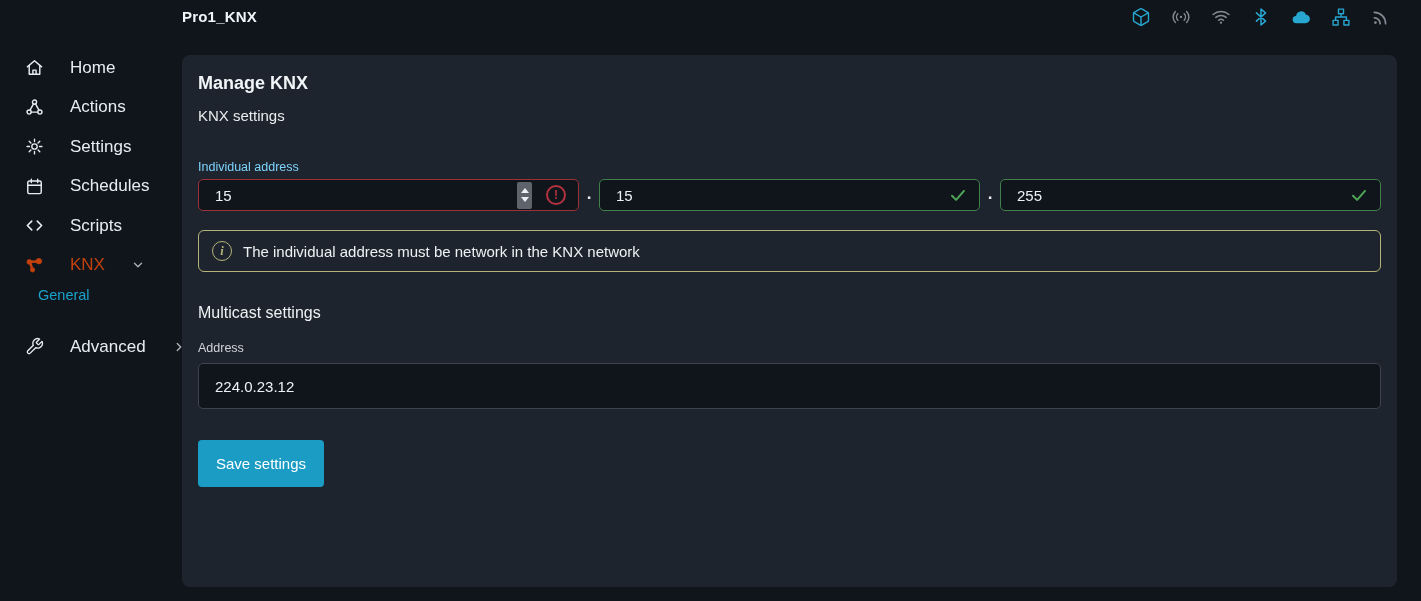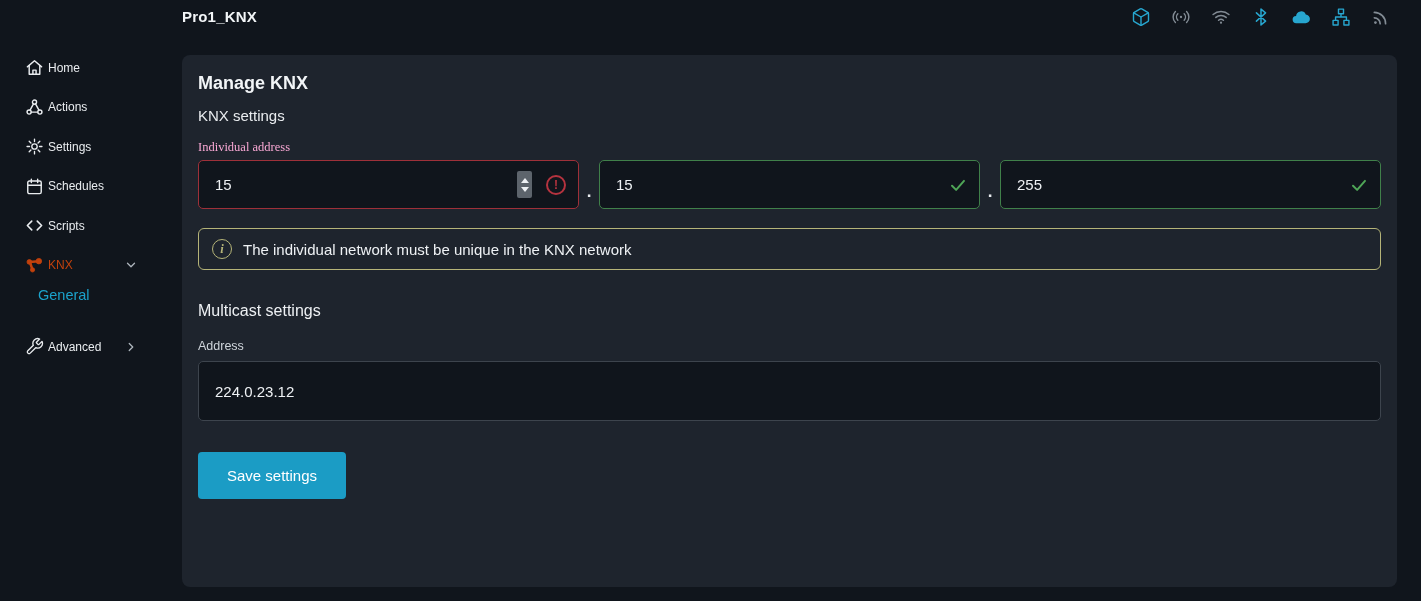--- a/index.html
+++ b/index.html
@@ -23,23 +23,23 @@
   }
   .topbar-icons {
     position:absolute; right:30px; top:7px;
     display:flex; align-items:center; gap:20px;
   }
   .topbar-icons .ticon { width:20px; height:20px; }
 
   
   .sidebar { position:absolute; top:34px; left:0; bottom:0; width:182px; padding-top:14px; }
   .side-item {
-    display:flex; align-items:center; gap:4px;
+    display:flex; align-items:center; gap:26px;
     height:39.5px; padding-left:25px; padding-right:14px;
-    font-size:12px; color:#e9ecef; cursor:pointer;
+    font-size:17px; color:#e9ecef; cursor:pointer;
   }
   .side-item .sicon { width:19px; height:19px; color:#e9ecef; flex:0 0 auto; }
   .side-item.dimmed, .side-item.dimmed .sicon { color:#c2410c; }
   .side-item .chev { margin-left:auto; margin-right:30px; width:14px; height:14px; color:#aeb6bd; }
   .side-sub {
     display:flex; align-items:flex-start;
     height:40px; margin-top:2px; padding-left:38px;
     font-size:14.5px; color:#1ba2cb; cursor:pointer;
   }
 
@@ -56,25 +56,25 @@
   .checkbox {
     width:19px; height:19px; border-radius:4px;
     background:#2aa0c3; border:1px solid rgba(160,220,235,.55);
     display:flex; align-items:center; justify-content:center; cursor:pointer;
   }
   .checkbox svg { width:12px; height:12px; color:#fff; }
   .enable-label { font-size:14.5px; color:#e9ecef; }
 
   .section-text { margin-top:13px; font-size:15px; color:#e9ecef; }
 
-  .field-label { margin-top:16px; font-size:12.5px; color:#f9a8d4;font-family:Liberation Serif, serif; }
+  .field-label { margin-top:36px; font-size:12.5px; color:#7dd3fc; }
 
   .addr-row { margin-top:5px; display:flex; align-items:stretch; }
   .addr-field {
-    flex:1 1 0; height:49px; border-radius:5px;
+    flex:1 1 0; height:32px; border-radius:5px;
     background:#10151c; border:1px solid #3d444d;
     display:flex; align-items:center; padding:0 12px 0 16px; gap:8px;
   }
   .addr-field.error { border-color:#9e3039; }
   .addr-field.valid { border-color:#40804a; }
   .addr-field input {
     flex:1; min-width:0; background:transparent; border:none; outline:none;
     color:#eef1f4; font-size:15px; font-family:inherit;
   }
   .dot-sep {
@@ -106,28 +106,28 @@
     display:flex; align-items:center; justify-content:center; flex:0 0 auto;
   }
   .info-text { font-size:15px; color:#eef1f4; }
 
   .multicast-heading { margin-top:32px; font-size:16px; color:#eef1f4; }
 
   .mc-grid { display:flex; gap:15px; }
   .mc-col { flex:1 1 0; }
   .mc-label { margin-top:19px; font-size:12.5px; color:#ced4da; }
   .mc-input {
-    margin-top:8px; width:100%; height:60px; border-radius:5px;
+    margin-top:8px; width:100%; height:46px; border-radius:5px;
     background:#10151c; border:1px solid #3d444d;
     color:#eef1f4; font-size:15px; font-family:inherit;
     padding:0 16px; outline:none;
   }
 
   .save-btn {
-    margin-top:31px; width:148px; height:47px;
+    margin-top:31px; width:126px; height:47px;
     background:#1b9cc5; border:none; border-radius:4px;
     color:#fff; font-size:15px; font-family:inherit; cursor:pointer;
   }
 </style>
 </head>
 <body>
 
 <div class="topbar">
   <div class="app-title">Pro1_KNX</div>
   <div class="topbar-icons">
@@ -293,21 +293,21 @@
       <span class="ok-badge">
         <svg viewBox="0 0 24 24" fill="none" stroke="currentColor" stroke-width="2.6" stroke-linecap="round" stroke-linejoin="round" width="18" height="18">
             <polyline points="4,13 9.5,18.5 20,6.5"></polyline>
           </svg>
       </span>
     </div>
   </div>
 
   <div class="info-box">
     <div class="info-badge">i</div>
-    <span class="info-text">The individual network must be unique in the KNX network</span>
+    <span class="info-text">The individual address must be network in the KNX network</span>
   </div>
 
   <div class="multicast-heading">Multicast settings</div>
 
   <div class="mc-grid">
     <div class="mc-col">
       <div class="mc-label">Address</div>
       <input class="mc-input" type="text" value="224.0.23.12" style="">
     </div>
   </div>

